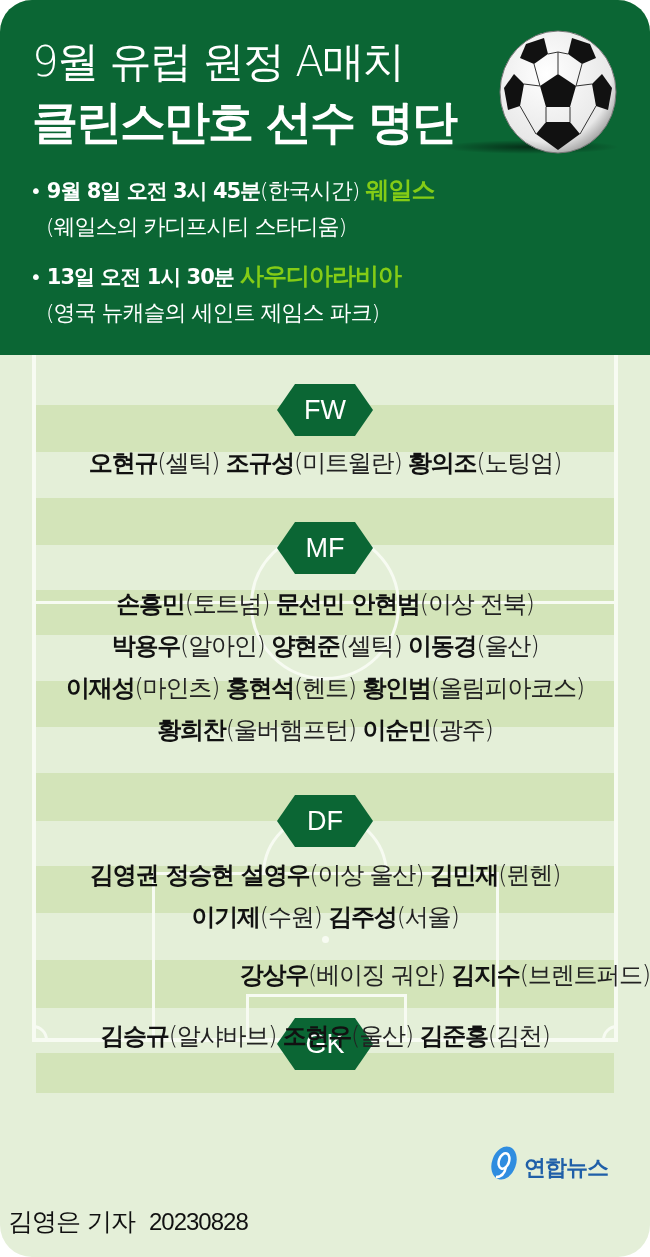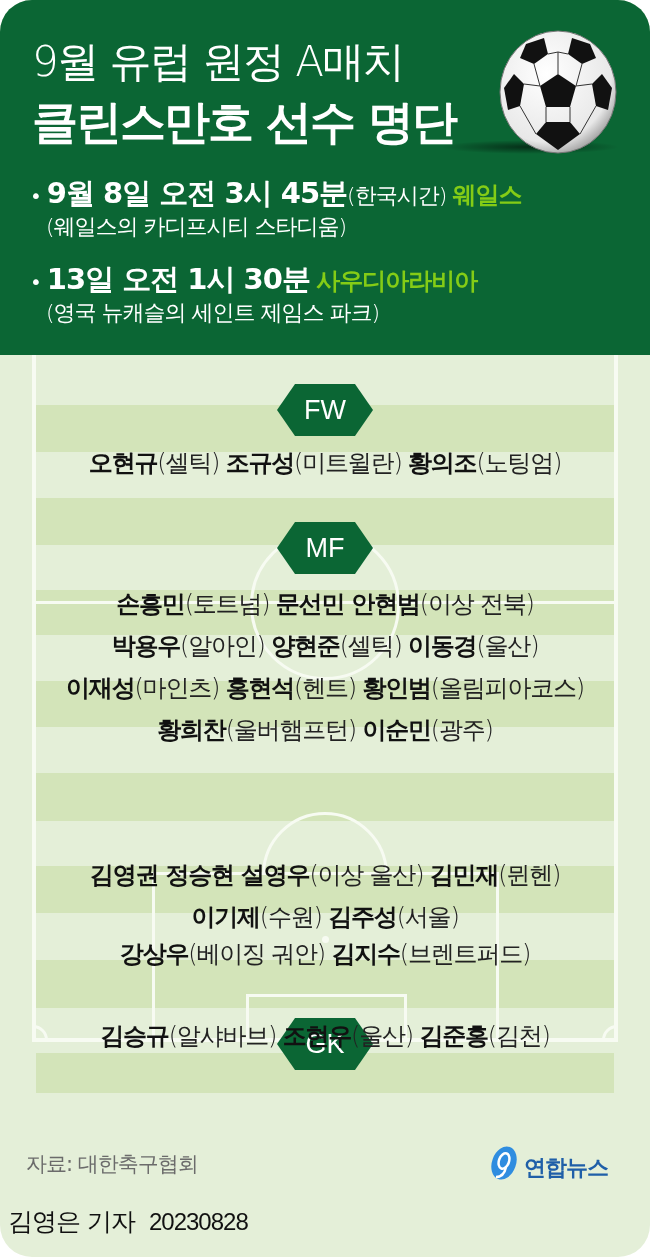--- a/index.html
+++ b/index.html
@@ -5,21 +5,21 @@
     * { margin: 0; padding: 0; box-sizing: border-box; }
     body { width: 650px; height: 1257px; background: #ffffff; font-family: "DejaVu Sans", "Liberation Sans", sans-serif; position: relative; overflow: hidden; }
     .card { position: absolute; left: 0; top: 0; width: 650px; height: 1257px; border-radius: 32px; overflow: hidden; background: #e4efd8; }
     .header { position: absolute; left: 0; top: 0; width: 650px; height: 355px; background: #0b6634; }
     .title1 { position: absolute; left: 32px; top: 34px; font-size: 42px; font-weight: 300; color: #ffffff; letter-spacing: -1.5px; font-family: "DejaVu Sans", sans-serif; }
     .title2 { position: absolute; left: 32px; top: 92px; font-size: 46px; font-weight: bold; color: #ffffff; letter-spacing: -2px; }
     .ball { position: absolute; left: 496px; top: 30px; width: 124px; height: 124px; }
     .ball-shadow { position: absolute; left: 440px; top: 140px; width: 180px; height: 14px; border-radius: 50%; background: radial-gradient(ellipse at center, rgba(0,0,0,0.55), rgba(0,0,0,0) 70%); }
     .match { position: absolute; left: 30px; font-size: 23px; color: #ffffff; letter-spacing: -1px; }
     .match .bullet { font-size: 20px; margin-right: 6px; }
-    .match .bold { font-weight: bold; font-size: 29px; }
+    .match .bold { font-weight: bold; font-size: 21px; }
     .match .note { font-weight: 300; font-size: 22px; }
     .match .yellow { color: #84cc16; font-weight: bold; font-size: 24px; }
     .venue { position: absolute; left: 46px; font-size: 22px; color: #ffffff; font-weight: 300; letter-spacing: -1px; }
 
     .field { position: absolute; left: 0; top: 355px; width: 650px; height: 843px; }
     .stripe { position: absolute; left: 36px; width: 578px; background: #d3e4b9; }
     .sideline { position: absolute; top: 0; width: 4px; background: #f7fbf2; }
     .line { position: absolute; background: #f7fbf2; }
     .circle { position: absolute; border: 3px solid #f7fbf2; border-radius: 50%; }
 
@@ -154,46 +154,51 @@
   <div class="roster-line" style="top:630px;">
     <span class="nm">박용우</span><span class="cl">(알아인)</span>
     <span class="nm">양현준</span><span class="cl">(셀틱)</span>
     <span class="nm">이동경</span><span class="cl">(울산)</span>
   </div>
   <div class="roster-line" style="top:714px;">
     <span class="nm">황희찬</span><span class="cl">(울버햄프턴)</span>
     <span class="nm">이순민</span><span class="cl">(광주)</span>
   </div>
 
+  <div class="pos-badge" style="top:795px;">
+    <svg width="96" height="52" viewBox="0 0 96 52">
+        <polygon points="0,26 18,0 78,0 96,26 78,52 18,52" fill="#0b6634"></polygon>
+      </svg>
+    <div class="pos-label">DF</div>
+  </div>
   <div class="roster-line" style="top:859px;">
     <span class="nm">김영권 정승현 설영우</span><span class="cl">(이상 울산)</span>
     <span class="nm">김민재</span><span class="cl">(뮌헨)</span>
   </div>
   <div class="roster-line" style="top:901px;">
     <span class="nm">이기제</span><span class="cl">(수원)</span>
     <span class="nm">김주성</span><span class="cl">(서울)</span>
   </div>
-  <div class="roster-line" style="top:938px;">
+  <div class="roster-line" style="top:959px;text-align:right;">
     <span class="nm">강상우</span><span class="cl">(베이징 궈안)</span>
     <span class="nm">김지수</span><span class="cl">(브렌트퍼드)</span>
   </div>
 
   <div class="pos-badge" style="top:1018px;">
     <svg width="96" height="52" viewBox="0 0 96 52">
         <polygon points="0,26 18,0 78,0 96,26 78,52 18,52" fill="#0b6634"></polygon>
       </svg>
     <div class="pos-label">GK</div>
   </div>
   <div class="roster-line" style="top:1020px;">
     <span class="nm">김승규</span><span class="cl">(알샤바브)</span>
     <span class="nm">조현우</span><span class="cl">(울산)</span>
     <span class="nm">김준홍</span><span class="cl">(김천)</span>
   </div>
 
-  <div class="source">자료: 대한축구협회</div>
   <div class="logo">
     <svg width="30" height="40" viewBox="0 0 30 40">
       <ellipse cx="16" cy="20" rx="12" ry="17" fill="#2f8de0" transform="rotate(20 16 20)"></ellipse>
       <ellipse cx="16" cy="18" rx="5" ry="8" fill="none" stroke="#ffffff" stroke-width="2.5" transform="rotate(20 16 18)"></ellipse>
       <path d="M18 24 Q16 34 8 34" fill="none" stroke="#ffffff" stroke-width="2.5"></path>
     </svg>
     <span class="logo-text">연합뉴스</span>
   </div>
 </div>
 

